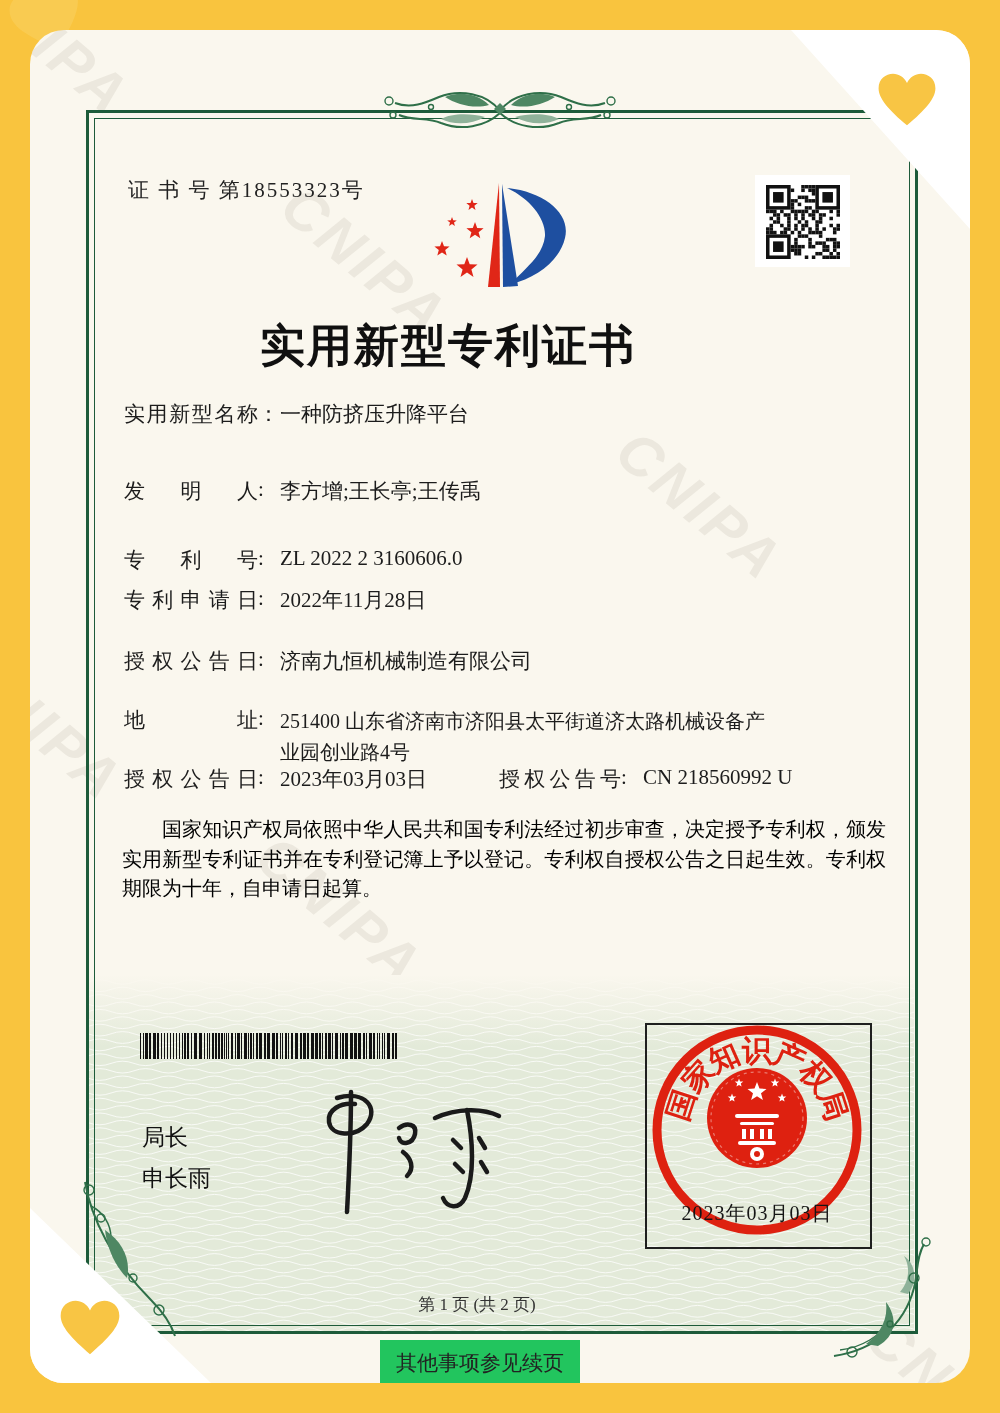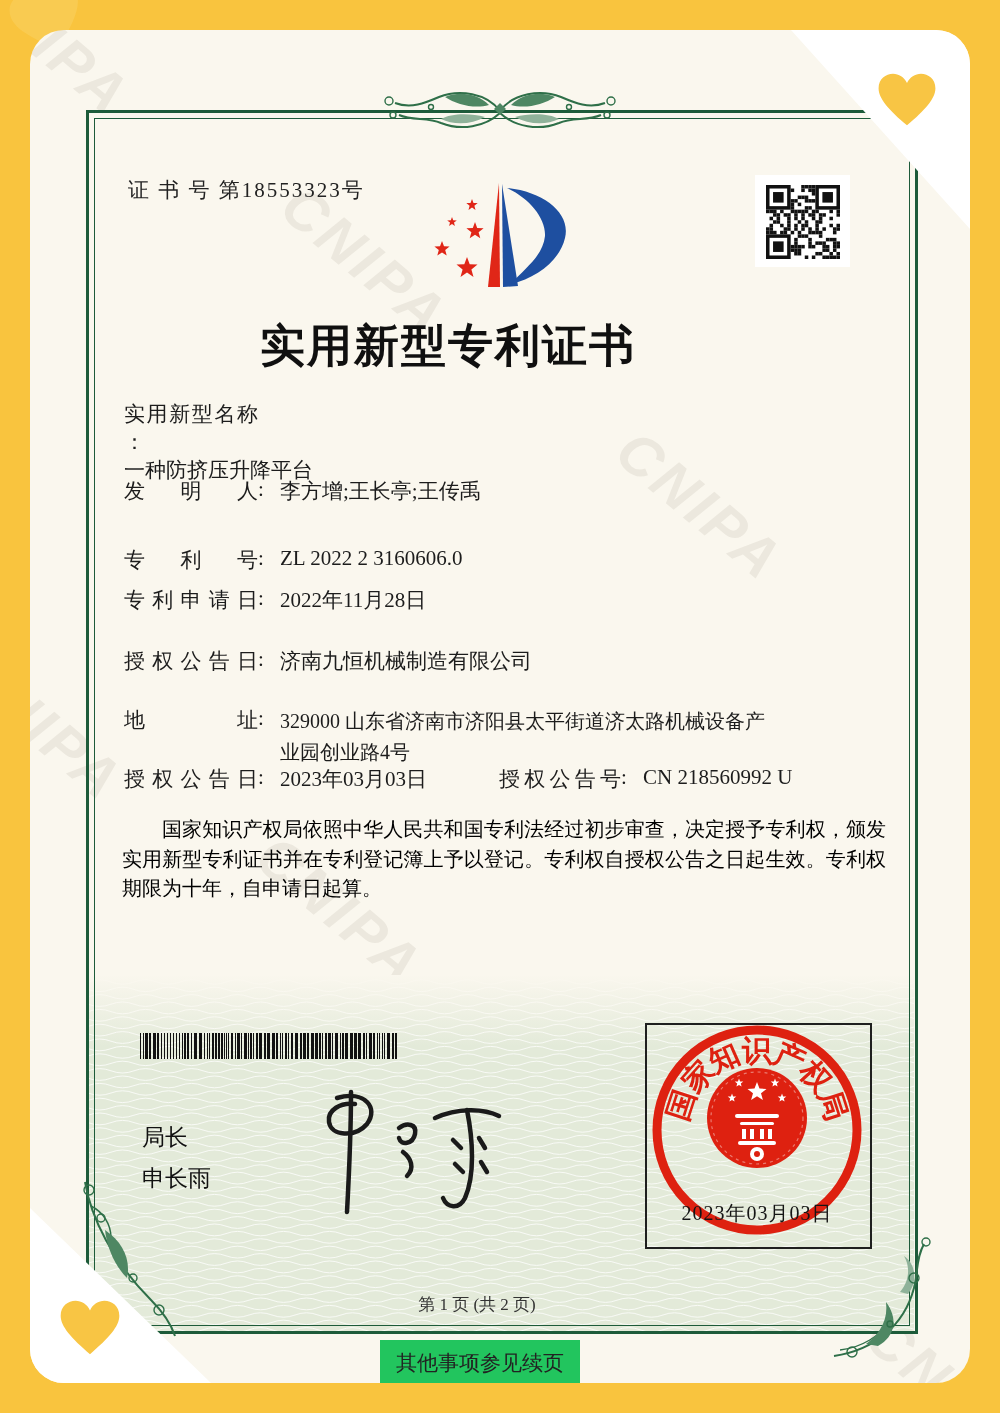--- a/index.html
+++ b/index.html
@@ -326,21 +326,21 @@
         <rect x="49.33333333333333" y="0" width="24.666666666666664" height="24.666666666666664" fill="#111"></rect>
         <rect x="52.857142857142854" y="3.5238095238095237" width="17.61904761904762" height="17.61904761904762" fill="#fff"></rect>
         <rect x="56.38095238095238" y="7.0476190476190474" width="10.571428571428571" height="10.571428571428571" fill="#111"></rect>
         <rect x="0" y="49.33333333333333" width="24.666666666666664" height="24.666666666666664" fill="#111"></rect>
         <rect x="3.5238095238095237" y="52.857142857142854" width="17.61904761904762" height="17.61904761904762" fill="#fff"></rect>
         <rect x="7.0476190476190474" y="56.38095238095238" width="10.571428571428571" height="10.571428571428571" fill="#111"></rect>
       </svg>
 
     <div class="abs title">实用新型专利证书</div>
 
-    <div class="abs frow" style="top:370px;flex-direction:column;">
+    <div class="abs frow" style="top:370px;">
       <span class="flabel">实用新型名称</span>
         <span class="fcolon">：</span>
         <span class="fvalue">一种防挤压升降平台</span>
     </div>
     <div class="abs frow" style="top:447px;">
       <span class="flabel">发明人</span>
         <span class="fcolon">:</span>
         <span class="fvalue">李方增;王长亭;王传禹</span>
     </div>
     <div class="abs frow" style="top:494px;margin-top:22px;">
@@ -354,21 +354,21 @@
         <span class="fvalue">2022年11月28日</span>
     </div>
     <div class="abs frow" style="top:617px;">
       <span class="flabel">授权公告日</span>
         <span class="fcolon">:</span>
         <span class="fvalue">济南九恒机械制造有限公司</span>
     </div>
     <div class="abs frow" style="top:676px;">
       <span class="flabel">地址</span>
         <span class="fcolon">:</span>
-        <span class="fvalue wide">329000 山东省济南市济阳县太平街道济太路机械设备产业园创业路4号</span>
+        <span class="fvalue wide">251400 山东省济南市济阳县太平街道济太路机械设备产业园创业路4号</span>
     </div>
     <div class="abs frow" style="top:735px;">
       <span class="flabel">授权公告日</span>
         <span class="fcolon">:</span>
         <span class="fvalue">2023年03月03日</span>
     </div>
     <div class="abs pair2" style="top:735px;">
       <span class="flabel2">授权公告号</span>
         <span class="fcolon">:</span>
         <span class="fvalue">CN 218560992 U</span>

